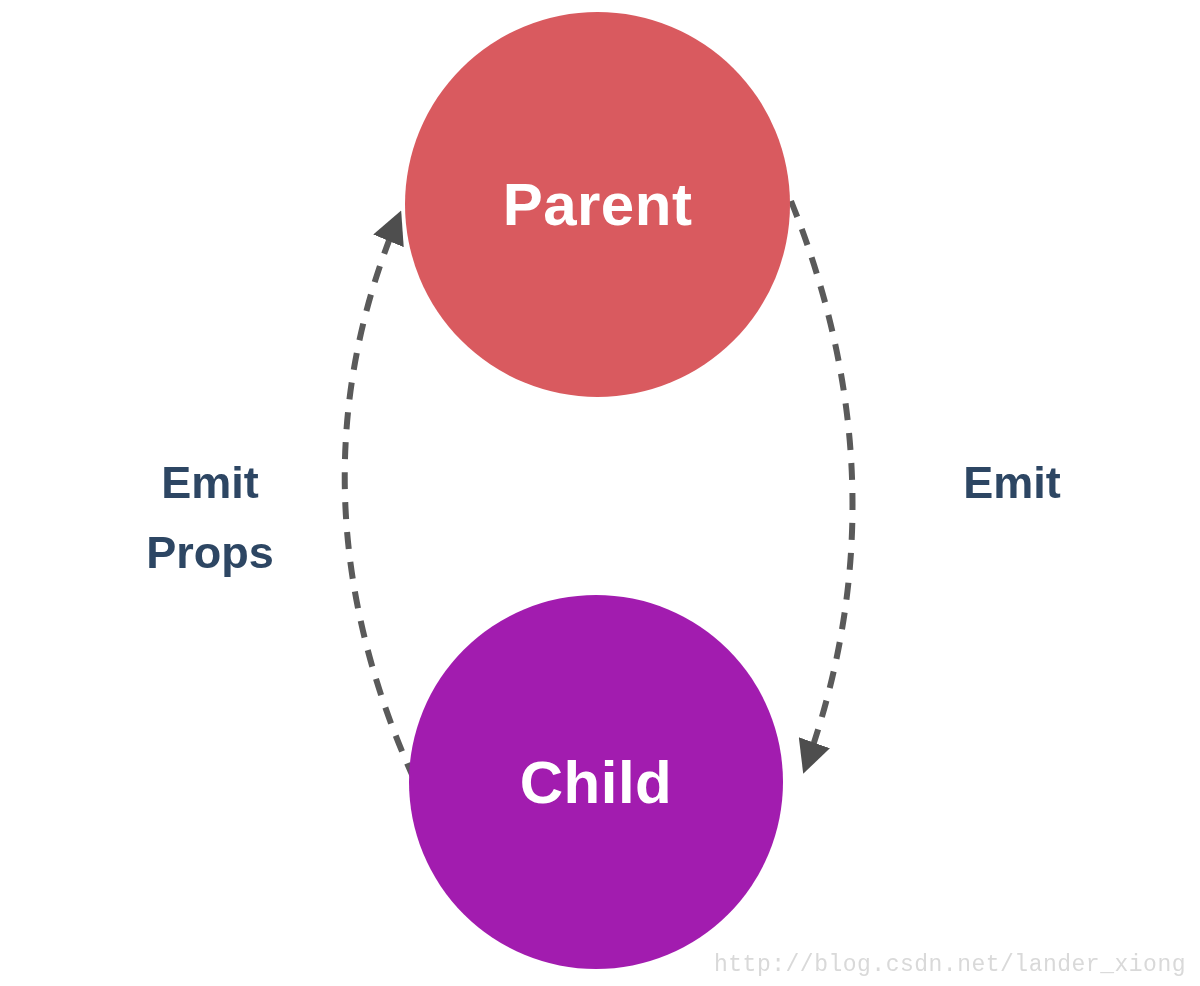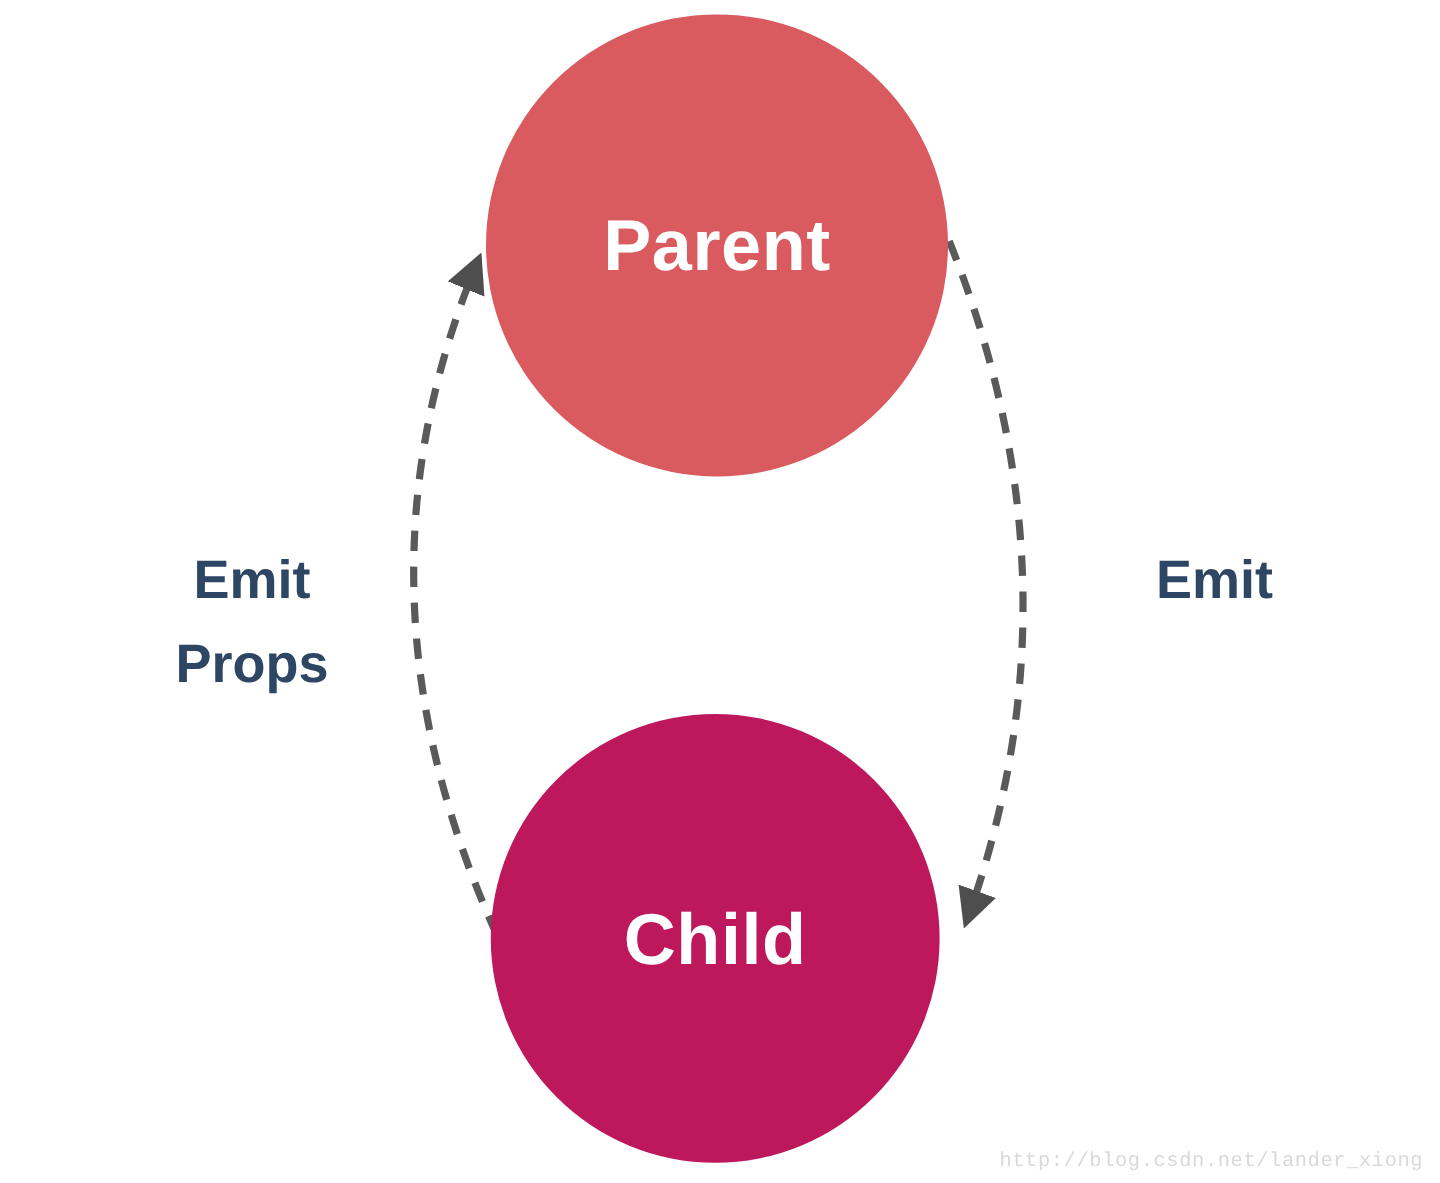--- a/index.html
+++ b/index.html
@@ -48,42 +48,42 @@
     top: 12px;
     width: 385px;
     height: 385px;
     background: #d95a5f;
   }
   .node-child {
     left: 409px;
     top: 595px;
     width: 374px;
     height: 374px;
-    background: #be185d;
+    background: #a21caf;
   }
   .edge-label {
     position: absolute;
     width: 300px;
     top: 448px;
     text-align: center;
     color: #2d4663;
     font-weight: 700;
     font-size: 45px;
     line-height: 70px;
   }
   .edge-label-left { left: 60px; }
   .edge-label-right { left: 862px; }
   .edge-label span { display: block; }
   .watermark {
     position: absolute;
     right: 14px;
     bottom: 8px;
     color: #d9d9d9;
     font-family: "Liberation Mono", monospace;
-    font-size: 17px;
+    font-size: 23px;
     letter-spacing: 0.5px;
     white-space: nowrap;
   }
 </style>
 </head>
 <body>
 
 <div class="canvas">
 
   <svg class="arrow-layer" viewBox="0 0 1200 986" xmlns="http://www.w3.org/2000/svg">

